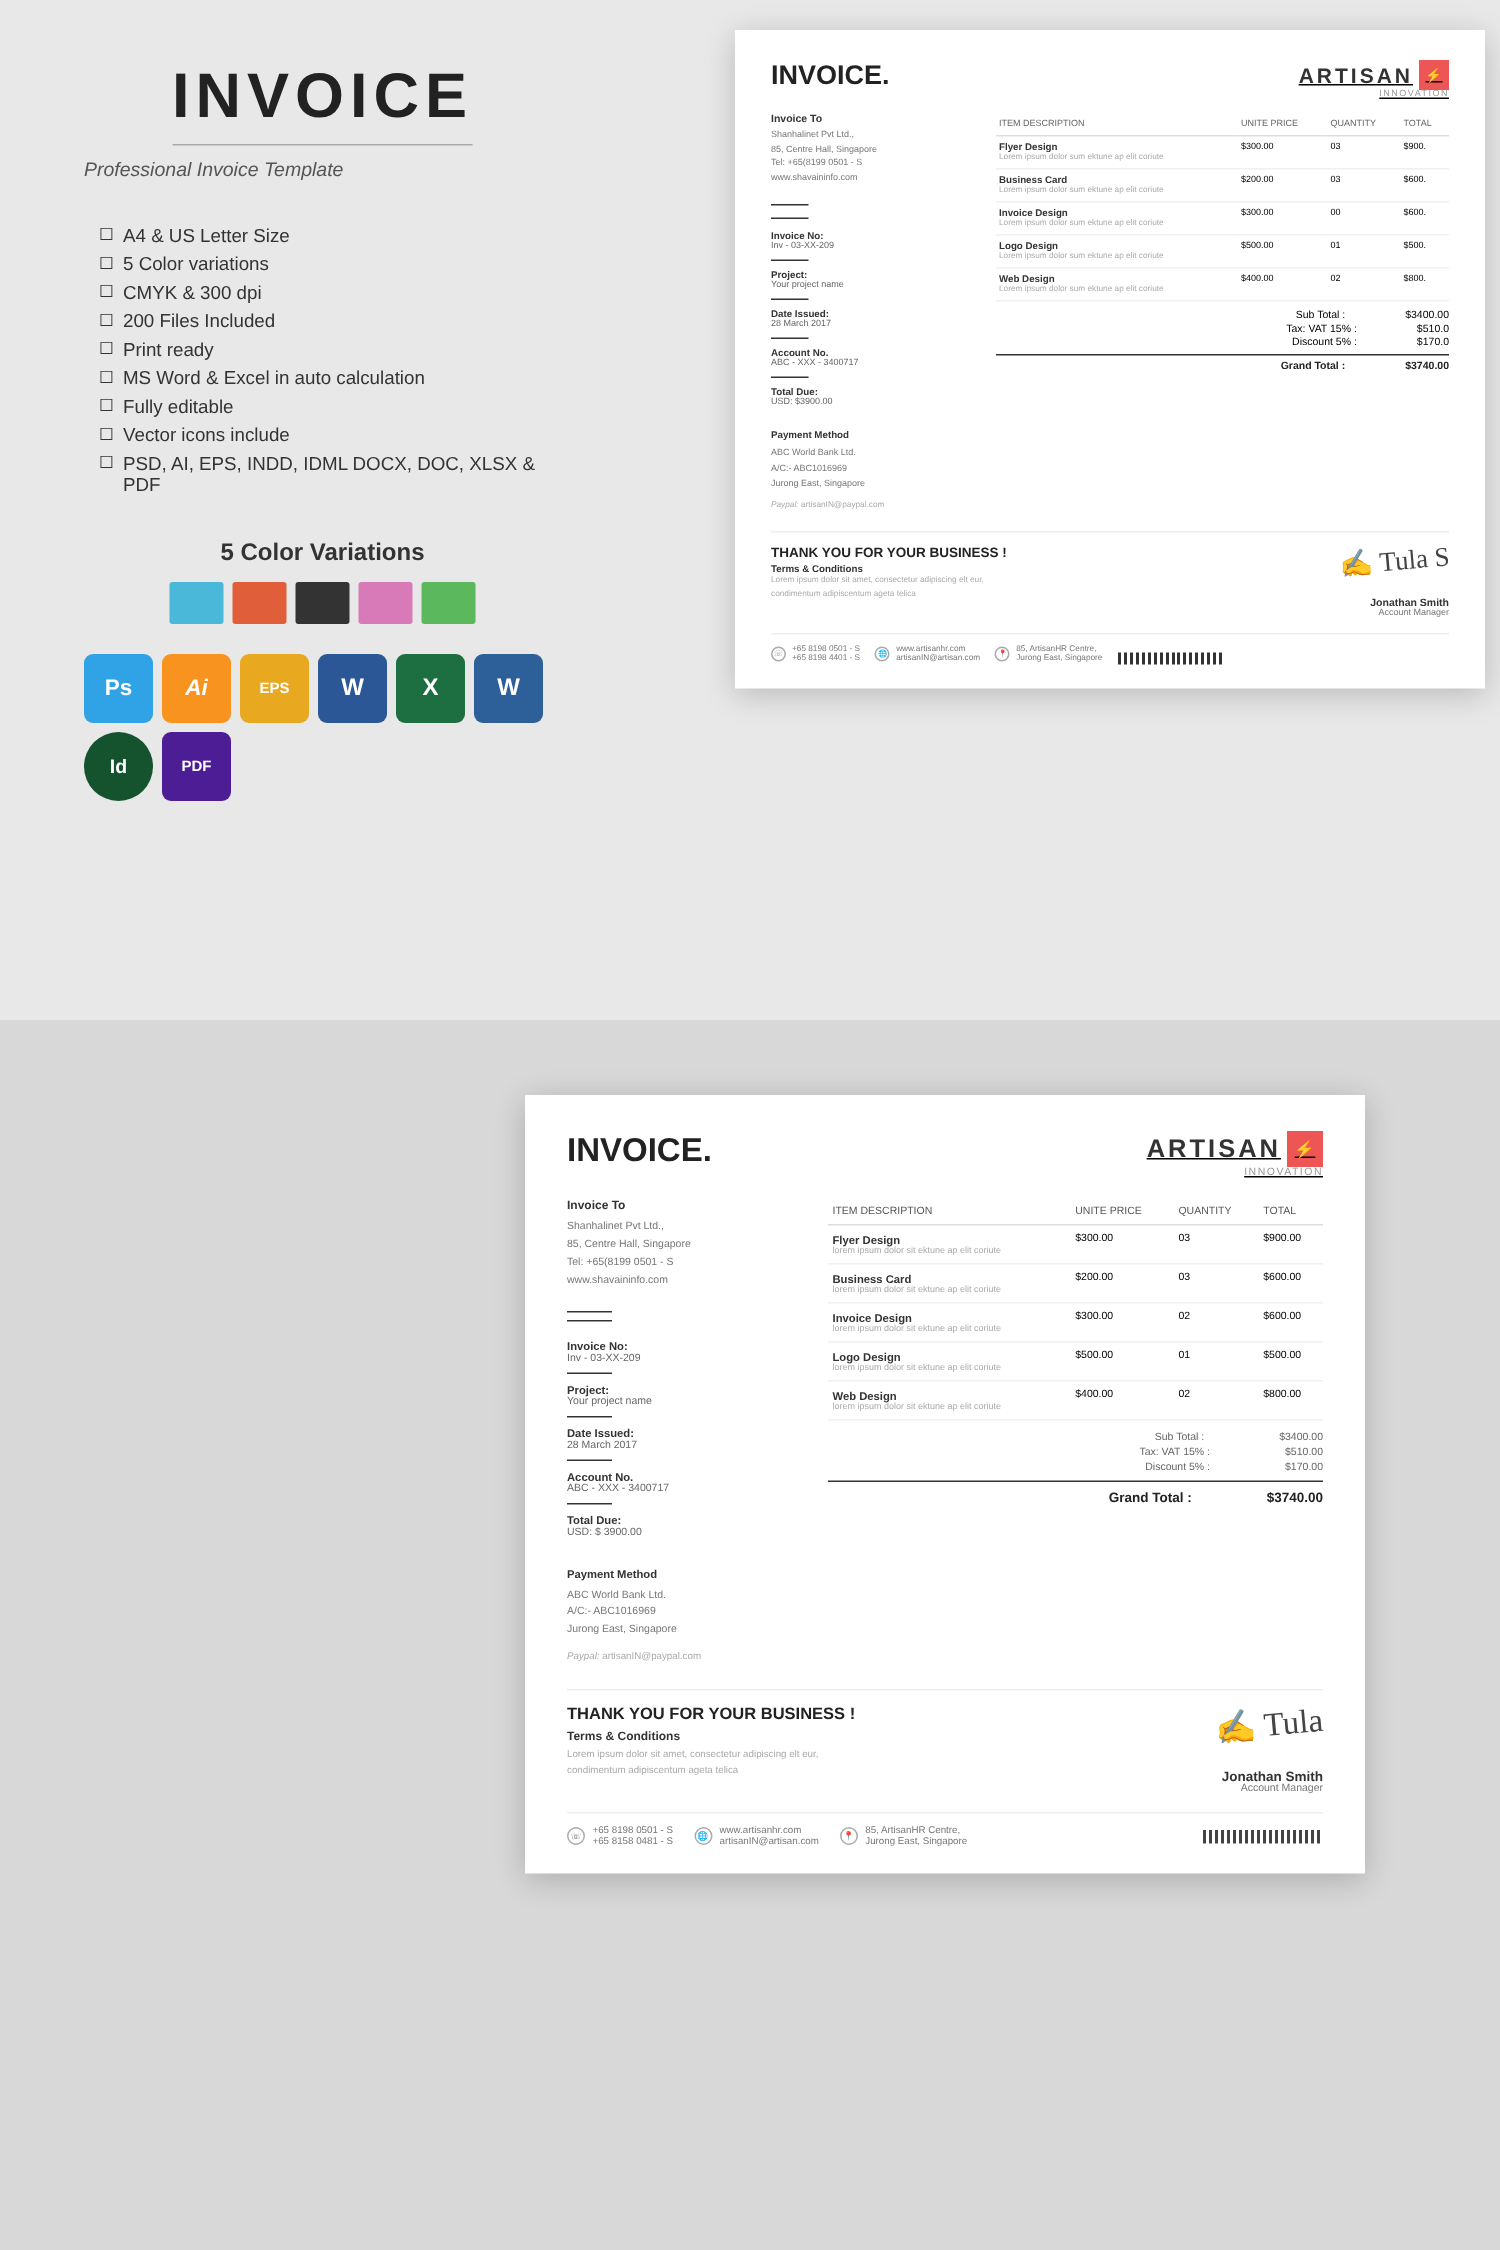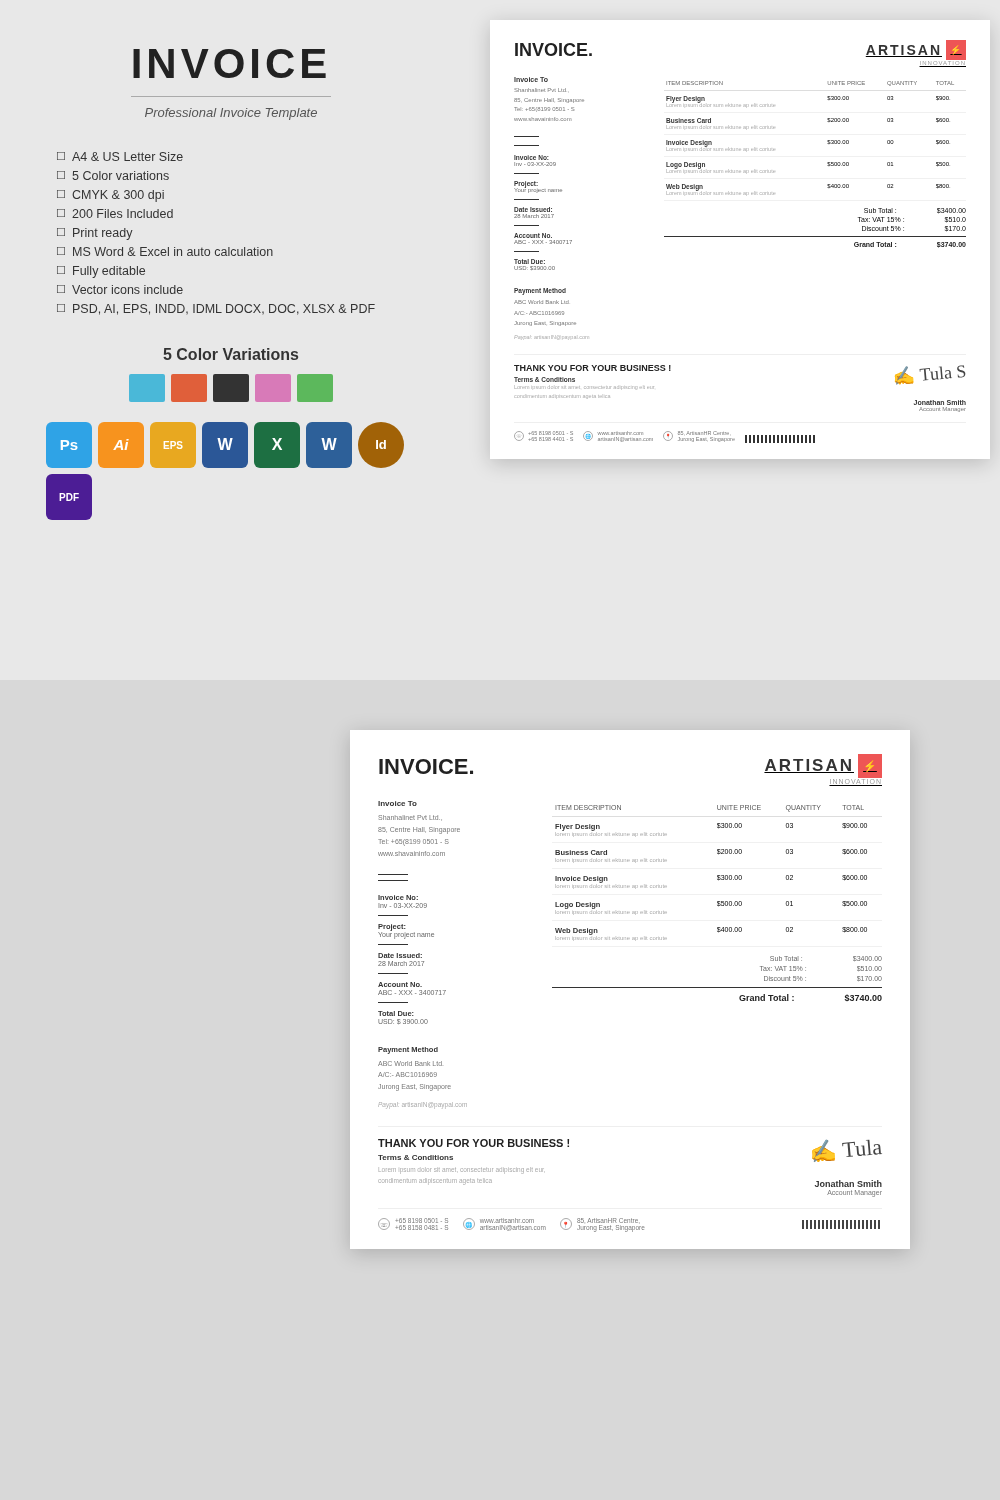--- a/index.html
+++ b/index.html
@@ -7,45 +7,45 @@
       width: 1000px;
       min-height: 1500px;
       background: #e8e8e8;
       font-family: Arial, sans-serif;
       overflow-x: hidden;
     }
 
     
     .left-panel {
       position: absolute;
-      left: 16px;
+      left: 0;
       top: 0;
       width: 430px;
       min-height: 650px;
-      padding: 40px 30px;
+      padding: 40px 56px;
     }
 
     .main-title {
       font-size: 42px;
       font-weight: 900;
       letter-spacing: 4px;
       text-align: center;
       color: #222;
       margin-bottom: 4px;
     }
 
     .divider-line {
       width: 200px;
       height: 1px;
       background: #aaa;
       margin: 8px auto;
     }
 
     .subtitle {
-      text-align: center;
+      text-align: left;
       font-style: italic;
       font-size: 13px;
       color: #555;
       margin-bottom: 30px;
     }
 
     .features-list {
       list-style: none;
       margin: 20px 0 30px 10px;
     }
@@ -506,21 +506,21 @@
   </div>
 
 
   <div class="software-icons">
     <div class="sw-icon" style="background:#2fa3e6; font-size:15px; font-weight:900;">Ps</div>
     <div class="sw-icon" style="background:#f7931e; font-size:15px; font-weight:900;font-style:italic;">Ai</div>
     <div class="sw-icon" style="background:#e8a820; font-size:10px; font-weight:900;">EPS</div>
     <div class="sw-icon" style="background:#2b5797; font-size:16px; font-weight:900;">W</div>
     <div class="sw-icon" style="background:#1d6f42; font-size:16px; font-weight:900;">X</div>
     <div class="sw-icon" style="background:#2d6099; font-size:16px; font-weight:900;">W</div>
-    <div class="sw-icon" style="background:#a16207; font-size:13px; font-weight:900;border-radius:23px;">Id</div>
+    <div class="sw-icon" style="background:#14532d; font-size:13px; font-weight:900;border-radius:23px;">Id</div>
     <div class="sw-icon" style="background:#4c1d95; font-size:10px; font-weight:900;">PDF</div>
   </div>
 </div>
 
 <div class="invoice-preview">
   <div class="inv-header">
     <div class="inv-title">INVOICE.</div>
     <div class="inv-brand">
       <div class="brand-logo-box">
         <div class="inv-brand-name">ARTISAN</div>

